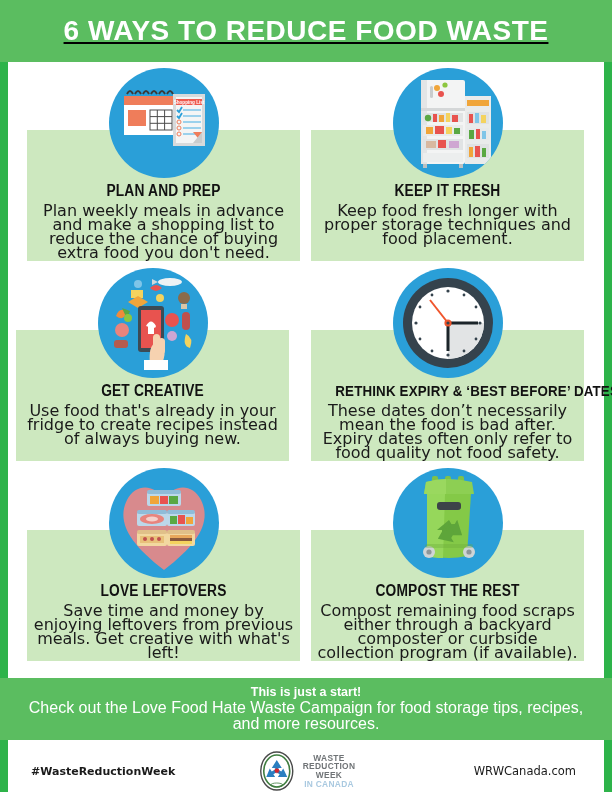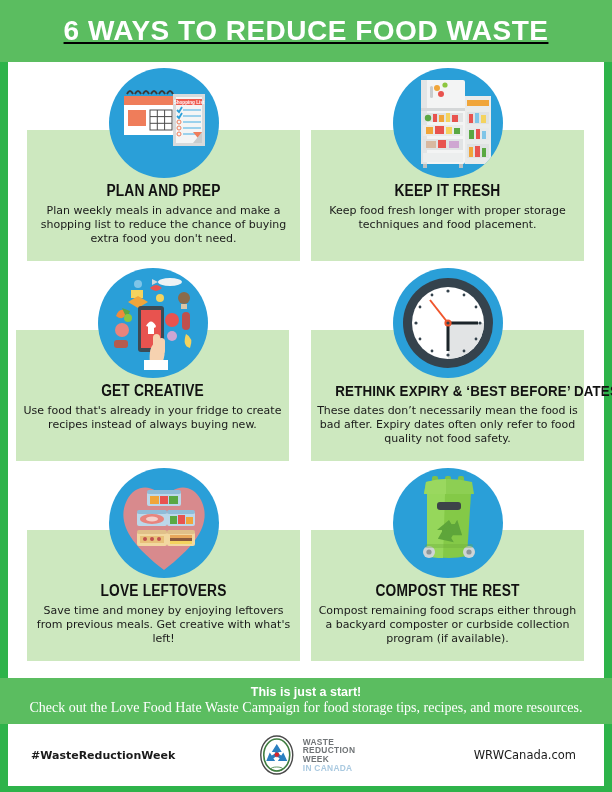--- a/index.html
+++ b/index.html
@@ -88,41 +88,41 @@
     font-weight:bold;
     font-size:16px;
     letter-spacing:0.2px;
     color:#111111;
     transform:scaleX(0.86);
     margin:0 0 4px 0;
     white-space:nowrap;
   }
   .card.c4 .card-title{font-size:15.5px;}
   .card-desc{
-    font-size:11px;
+    font-size:16px;
     line-height:14px;
     color:#1a1a1a;
     margin:0;
     font-family:"DejaVu Sans", sans-serif;
   }
 
   .banner{
     background:#5bbd60;
     margin:0 -8px;
     padding:6px 14px 8px 14px;
     text-align:center;
     box-sizing:border-box;
   }
   .banner-strong{
     color:#ffffff;font-weight:bold;font-size:12.5px;
     display:block;line-height:16px;
   }
   .banner-sub{
-    color:#ffffff;font-size:14px;display:block;line-height:16px;
-    font-family:Liberation Serif, serif;
+    color:#ffffff;font-size:16px;display:block;line-height:16px;
+    font-family:Liberation Sans, sans-serif;
   }
   .footer{
     background:#ffffff;
     height:62px;
     display:flex;align-items:center;
     position:relative;
   }
   .footer-hash{
     position:absolute;left:23px;top:50%;transform:translateY(-50%);
     font-size:11px;font-weight:bold;color:#1a1a1a;
@@ -137,20 +137,21 @@
     position:absolute;left:50%;top:50%;transform:translate(-50%,-50%);
     display:flex;align-items:center;gap:6px;
   }
   .logo-mark{width:40px;height:40px;}
   .logo-text{
     display:flex;flex-direction:column;line-height:8.6px;
   }
   .logo-text span{
     font-size:8.4px;font-weight:bold;letter-spacing:0.3px;
     font-family:"Liberation Sans", sans-serif;
+    text-align:center;
   }
   .lt-dark{color:#6f7376;}
   .lt-light{color:#a9c9e0;}
 </style>
 </head>
 <body>
 
 <div class="poster">
 
   <div class="header">

